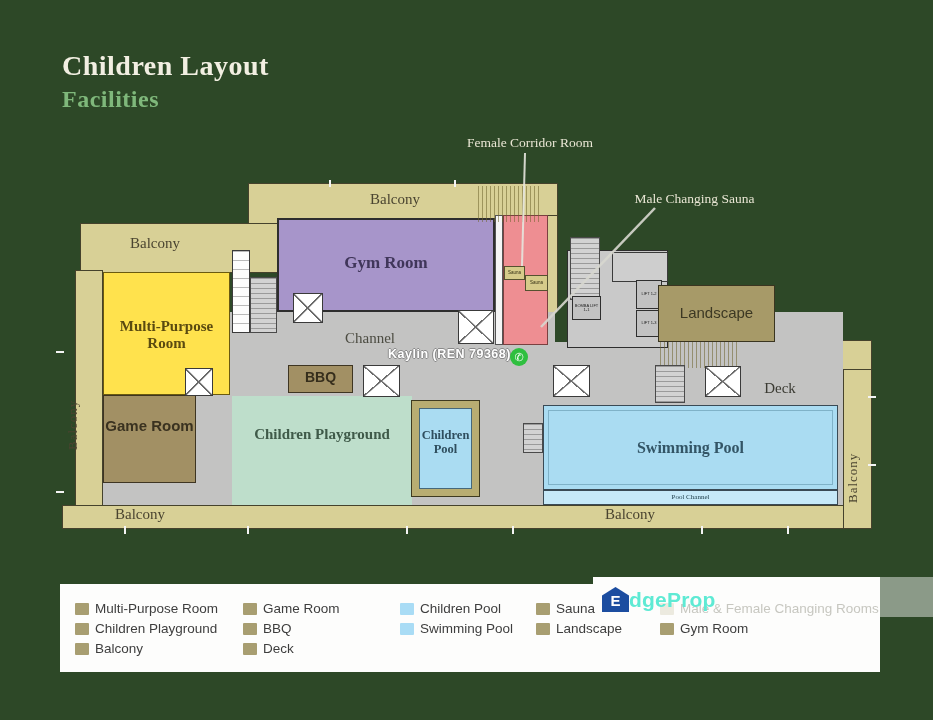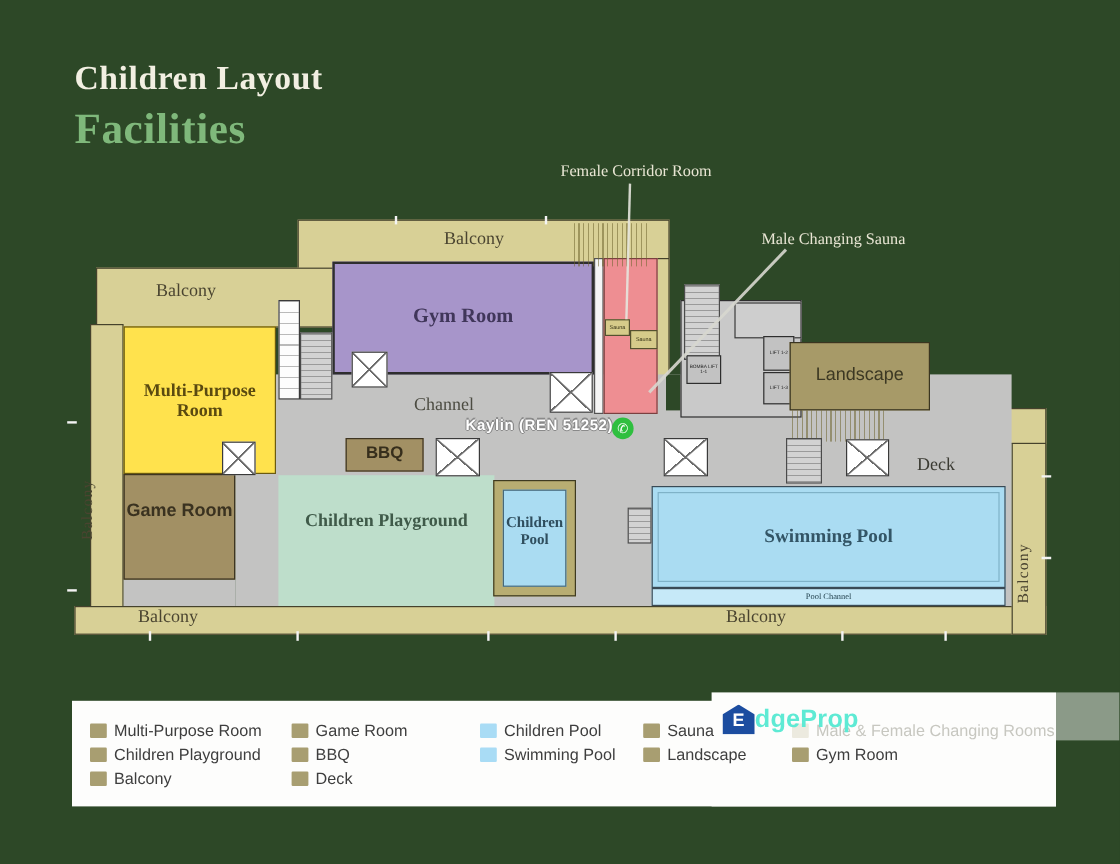--- a/index.html
+++ b/index.html
@@ -19,21 +19,21 @@
         background-image:repeating-linear-gradient(to bottom,#9a9a9a 0 1px,transparent 1px 5px);}
   .hatch{position:absolute;box-sizing:border-box;
         background-image:repeating-linear-gradient(90deg,rgba(110,100,45,.55) 0 1px,transparent 1px 4px);}
   .shaft{position:absolute;box-sizing:border-box;background-color:#fdfdfd;border:1.5px solid #3a3a3a;
         background-image:repeating-linear-gradient(to bottom,rgba(60,60,60,.35) 0 1px,transparent 1px 9px);}
   .liftbox{position:absolute;box-sizing:border-box;background:#c2c2c2;border:1.5px solid #2e2e2e;
         color:#222;font-family:"Liberation Sans",sans-serif;font-size:4px;line-height:1.1;
         display:flex;align-items:center;justify-content:center;text-align:center;}
   .pool-inner{position:absolute;inset:4px;border:1px solid #7fb2c8;pointer-events:none;}
   .title1{position:absolute;left:62px;top:50px;font-size:28px;font-weight:bold;color:#f2efe2;letter-spacing:.5px;}
-  .title2{position:absolute;left:62px;top:86px;font-size:36px;font-weight:bold;color:#7fb87b;letter-spacing:.5px;}
+  .title2{position:absolute;left:62px;top:86px;font-size:24px;font-weight:bold;color:#7fb87b;letter-spacing:.5px;}
   .ann{position:absolute;color:#e9e6d4;font-size:13.5px;text-align:center;}
   .legend-strip{position:absolute;background:#fdfdfc;}
   .legend-item{position:absolute;height:15px;display:flex;align-items:center;gap:6px;
         font-family:"Liberation Sans",sans-serif;font-size:13.5px;color:#3e3e3e;white-space:nowrap;}
   .swatch{width:14px;height:12px;border-radius:1px;flex:0 0 auto;}
   .faded{color:#c7c7c0;}
   .wm{position:absolute;left:388px;top:347px;font-family:"Liberation Sans",sans-serif;
       font-size:12.5px;font-weight:bold;color:#fff;letter-spacing:.5px;
       text-shadow:-1px 0 #8a8a8a,1px 0 #8a8a8a,0 -1px #8a8a8a,0 1px #8a8a8a;}
   .wa{position:absolute;left:510px;top:348px;width:18px;height:18px;border-radius:50%;
@@ -124,21 +124,21 @@
   <div class="lbl" style="left:414px;top:428px;width:63px;font-size:12.5px;font-weight:bold;color:#2f4e5e;">Children Pool</div>
   <div class="lbl" style="left:543px;top:439px;width:295px;font-size:16px;font-weight:bold;color:#335566;">Swimming Pool</div>
   <div class="lbl" style="left:543px;top:493px;width:295px;font-size:7px;color:#23424e;">Pool Channel</div>
   <div class="lbl" style="left:300px;top:330px;width:140px;font-size:15px;color:#4c4c42;">Channel</div>
   <div class="lbl" style="left:740px;top:380px;width:80px;font-size:15px;color:#3b3b33;">Deck</div>
   <div class="lbl sans" style="left:658px;top:304px;width:117px;font-size:15px;color:#3c3823;">Landscape</div>
 
   <div class="ann" style="left:450px;top:135px;width:160px;">Female Corridor Room</div>
   <div class="ann" style="left:622px;top:191px;width:145px;">Male Changing Sauna</div>
 
-  <div class="wm">Kaylin (REN 51252)</div>
+  <div class="wm">Kaylin (REN 79368)</div>
   <div class="wa" style="background-color: rgb(47, 191, 63);">✆</div>
 
   <svg width="933" height="720" style="position:absolute;left:0;top:0;pointer-events:none;">
     <line x1="525" y1="153" x2="522" y2="266" stroke="#e6e6de" stroke-width="2" opacity="0.9"></line>
     <line x1="655" y1="208" x2="541" y2="327" stroke="#d8d8d0" stroke-width="2.5" opacity="0.9"></line>
     <g stroke="#f4f4f4" stroke-width="2">
       <line x1="125" y1="526" x2="125" y2="534"></line>
         <line x1="248" y1="526" x2="248" y2="534"></line>
       <line x1="407" y1="526" x2="407" y2="534"></line>
         <line x1="513" y1="526" x2="513" y2="534"></line>

